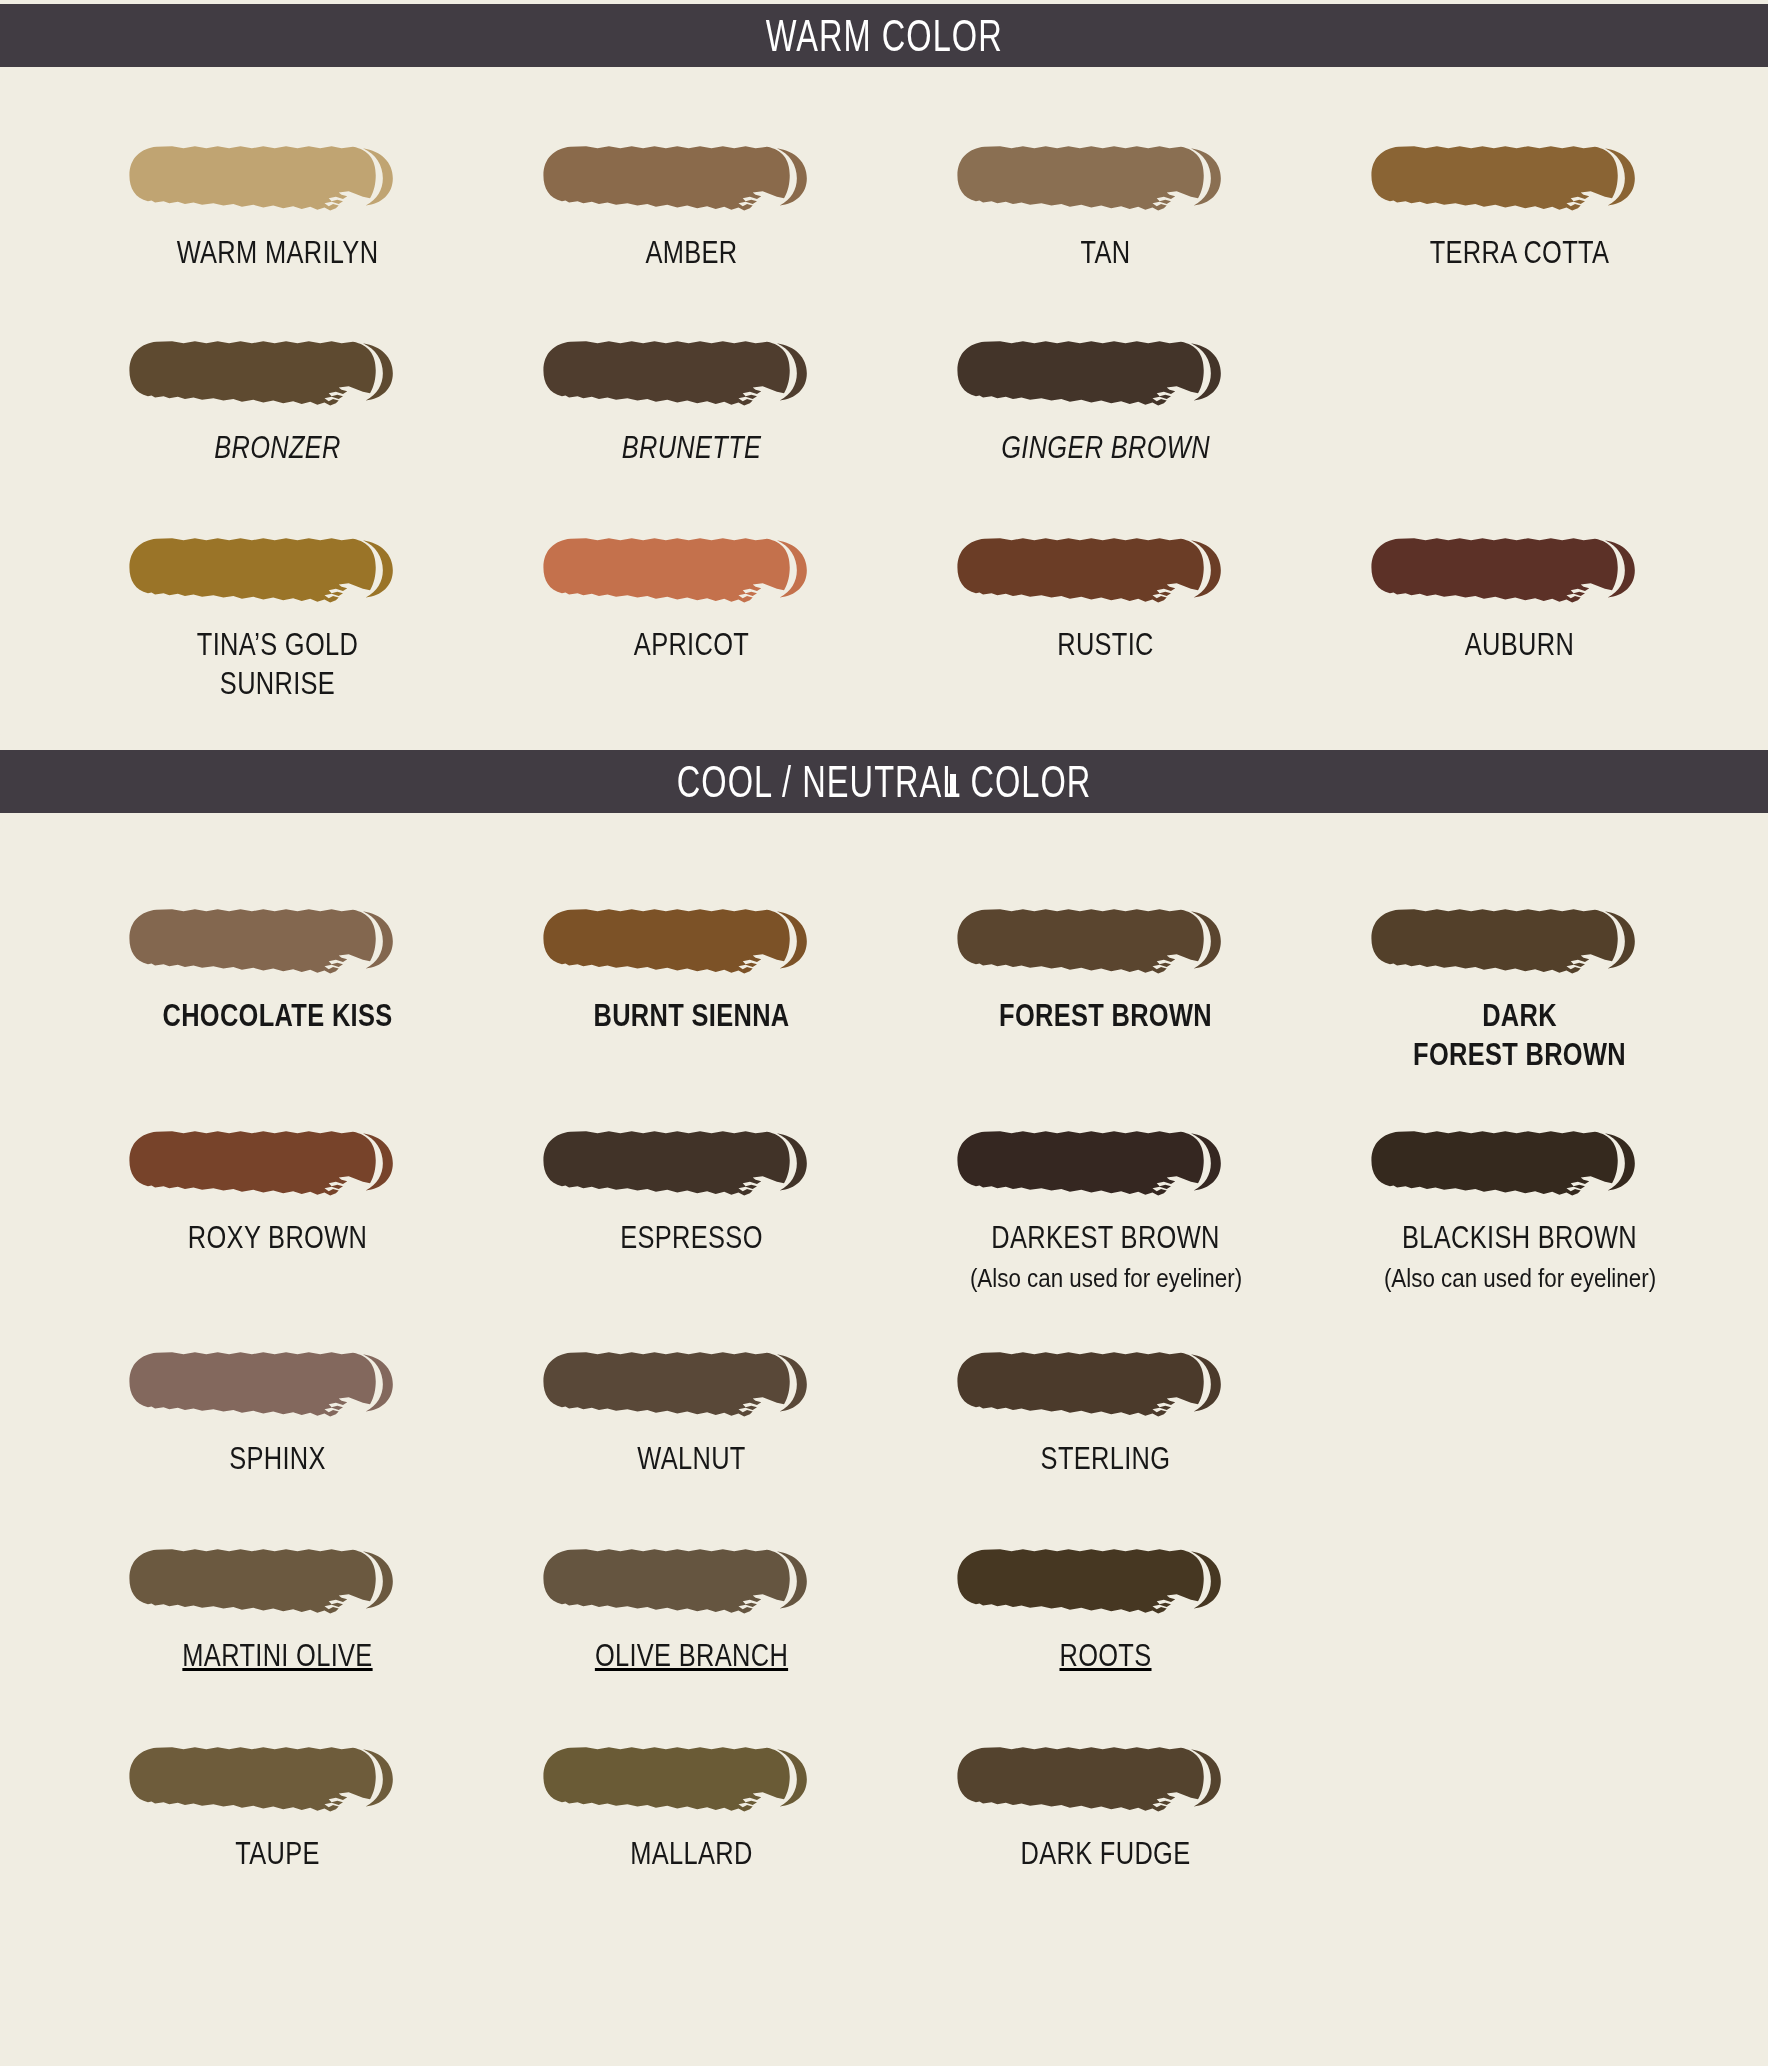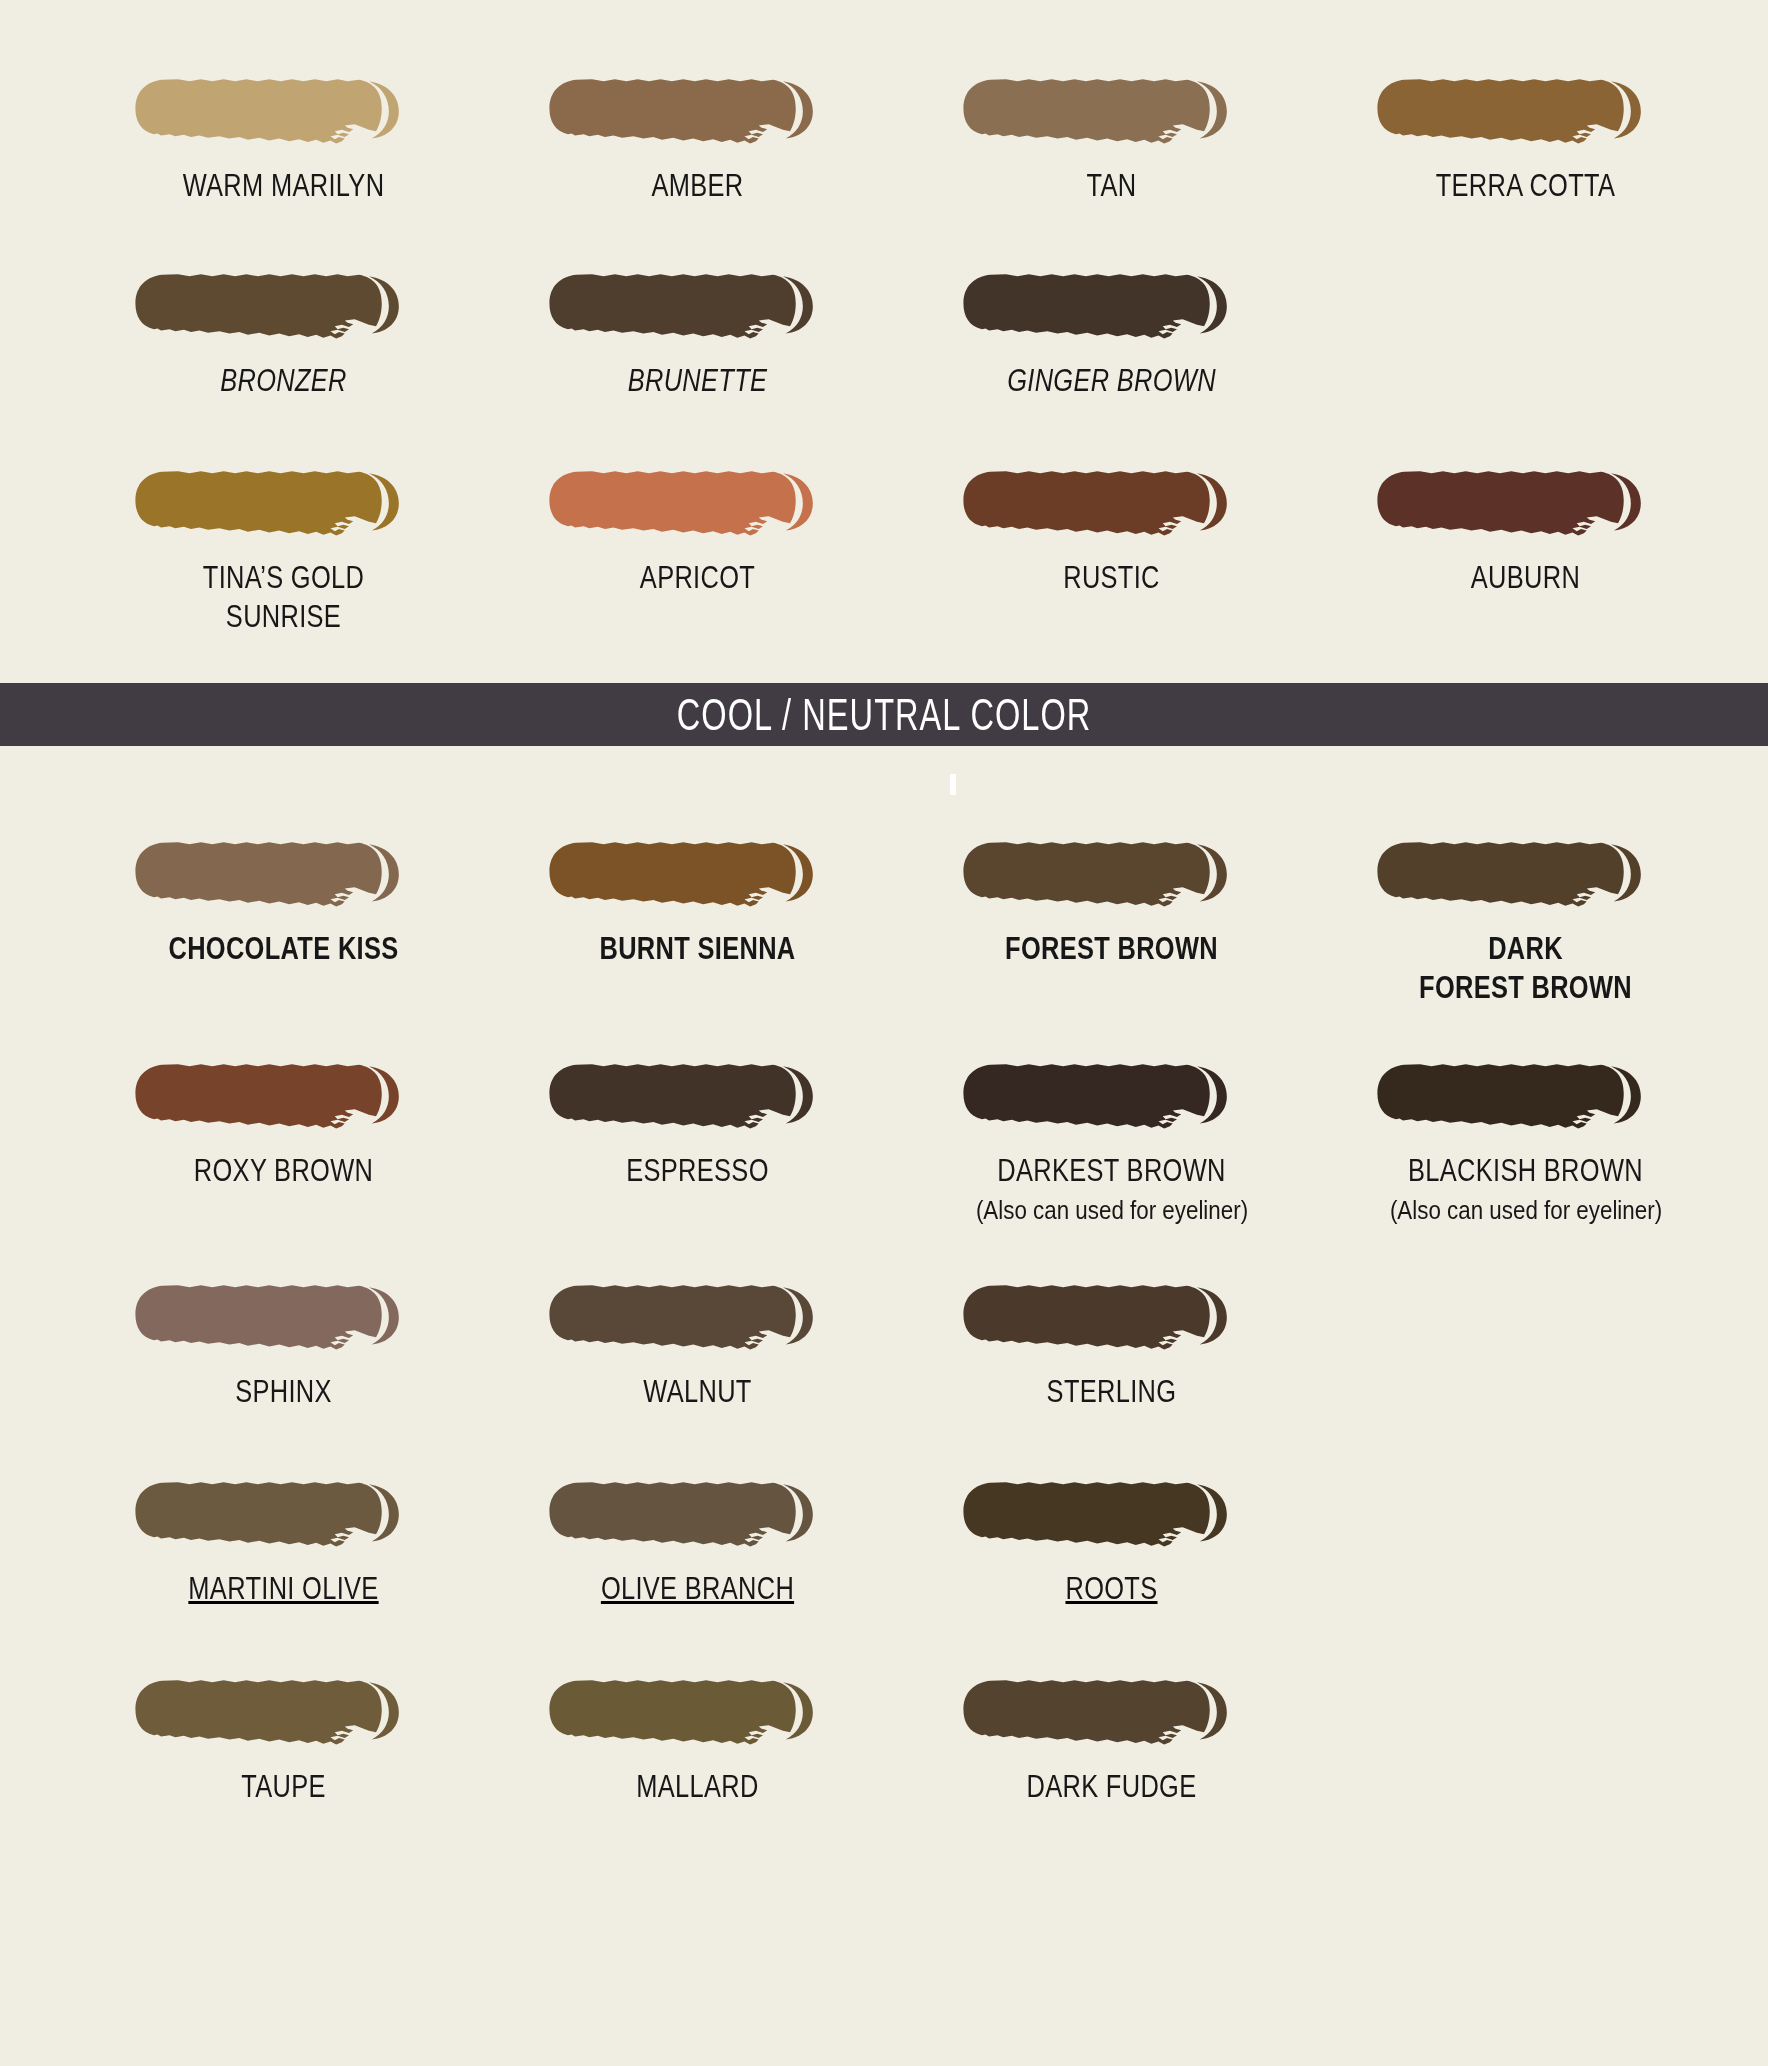--- a/index.html
+++ b/index.html
@@ -36,21 +36,21 @@
     white-space: nowrap;
     line-height: 1;
   }
 
   .warm-bar { margin-top: 4.3px; }
   .cool-bar { margin-top: 0; }
 
   
   .section-body {
     background: #F0EDE2;
-    padding: 16px;
+    padding: 10px;
     position: relative;
     border-radius: 21px;
   }
   .warm-body { padding-top: 77px; padding-bottom: 71px; }
   .cool-body { padding-top: 94px; padding-bottom: 50px; }
 
   
   .swatch-grid {
     display: grid;
     grid-template-columns: repeat(4, 414px);
@@ -116,20 +116,23 @@
     height: 21.4px;
     background: #FFFFFF;
     left: 950px;
     top: 774px;
   }
 </style>
 </head>
 <body>
 
 <div id="root">
+    <div class="section-bar warm-bar">
+      <div class="section-bar-title">WARM COLOR</div>
+    </div>
     <div class="section-body warm-body">
       <div class="swatch-grid">
         <div class="swatch-row r-warm1"><div class="swatch-cell">
             <div class="brush">
               <svg viewBox="0 0 420 98" preserveAspectRatio="none">
                 <path fill="#C0A472" d="M 40,4 C 18,6 2,20 2,44 C 2,62 10,76 28,80 L 33,79 L 38,82 L 50,80 L 58,83 L 70,81 L 80,84 L 92,82 L 104,85 L 120,83 L 134,86 L 148,84 L 160,88 L 176,85 L 190,89 L 204,86 L 218,90 L 232,87 L 244,91 L 256,88 L 266,92 L 276,89 L 284,93 L 292,90 L 296,86 L 288,84 L 282,87 L 276,83 L 286,81 L 296,84 L 302,80 L 294,78 L 286,80 L 282,76 L 292,74 L 302,77 L 308,73 L 300,71 L 296,68 L 310,66 L 320,70 L 330,74 L 340,76 C 346,66 348,54 348,44 C 348,22 338,8 316,4 L 300,6 L 286,3 L 270,6 L 254,3 L 238,6 L 222,3 L 206,6 L 190,3 L 174,6 L 158,3 L 142,6 L 126,3 L 110,6 L 94,3 L 78,6 L 62,3 Z"></path>
                 <path fill="#C0A472" d="M 330,6 C 356,10 372,26 372,48 C 372,70 356,84 334,86 C 350,78 358,64 358,48 C 358,30 348,14 330,6 Z"></path>
               </svg>
             </div>
             <div class="swatch-label">WARM MARILYN</div>

